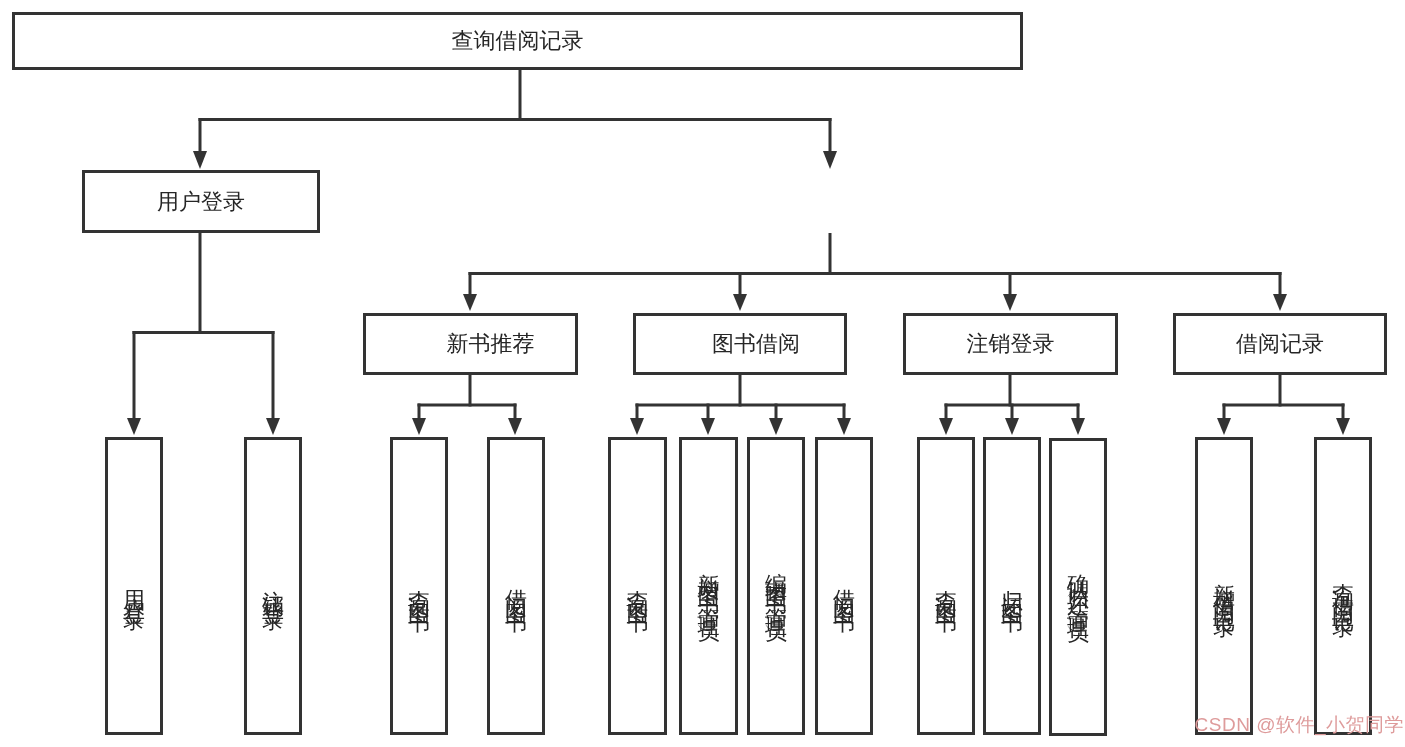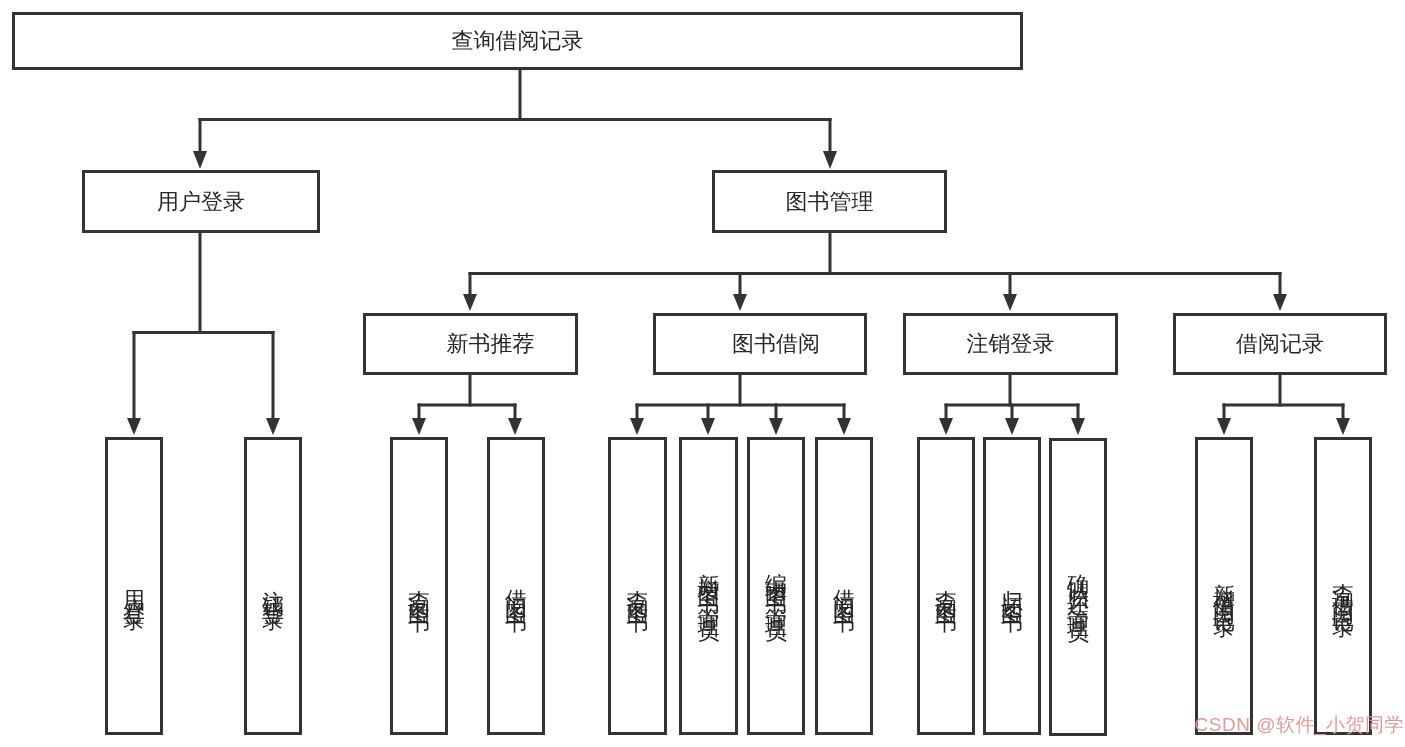--- a/index.html
+++ b/index.html
@@ -123,24 +123,23 @@
       <line x1="1224" y1="403.5" x2="1224" y2="420"></line>
       <polygon points="1217,418 1231,418 1224,435"></polygon>
       <line x1="1343" y1="403.5" x2="1343" y2="420"></line>
       <polygon points="1336,418 1350,418 1343,435"></polygon>
     </g>
   </svg>
 
   <div class="node" style="left:12px; top:12px; width:1011px; height:58px;">查询借阅记录</div>
 
   <div class="node" style="left:82px; top:170px; width:238px; height:63px;">用户登录</div>
-  <div class="node" style="left:712px; top:170px; width:235px; height:63px;">图书管理</div>
 
   <div class="node" style="left:363px; top:313px; width:215px; height:62px;padding-left:40px;">新书推荐</div>
-  <div class="node" style="left:653px; top:313px; width:214px; height:62px;padding-left:32px;">图书借阅</div>
+  <div class="node" style="left:633px; top:313px; width:214px; height:62px;padding-left:32px;">图书借阅</div>
   <div class="node" style="left:903px; top:313px; width:215px; height:62px;">注销登录</div>
   <div class="node" style="left:1173px; top:313px; width:214px; height:62px;">借阅记录</div>
 
   <div class="node vnode" style="left:105px; top:437px; width:58px; height:298px;">用户登录</div>
   <div class="node vnode" style="left:244px; top:437px; width:58px; height:298px;">注销登录</div>
 
   <div class="node vnode" style="left:390px; top:437px; width:58px; height:298px;">查询图书</div>
   <div class="node vnode" style="left:487px; top:437px; width:58px; height:298px;">借阅图书</div>
 
   <div class="node vnode" style="left:608px; top:437px; width:59px; height:298px;">查询图书</div>

